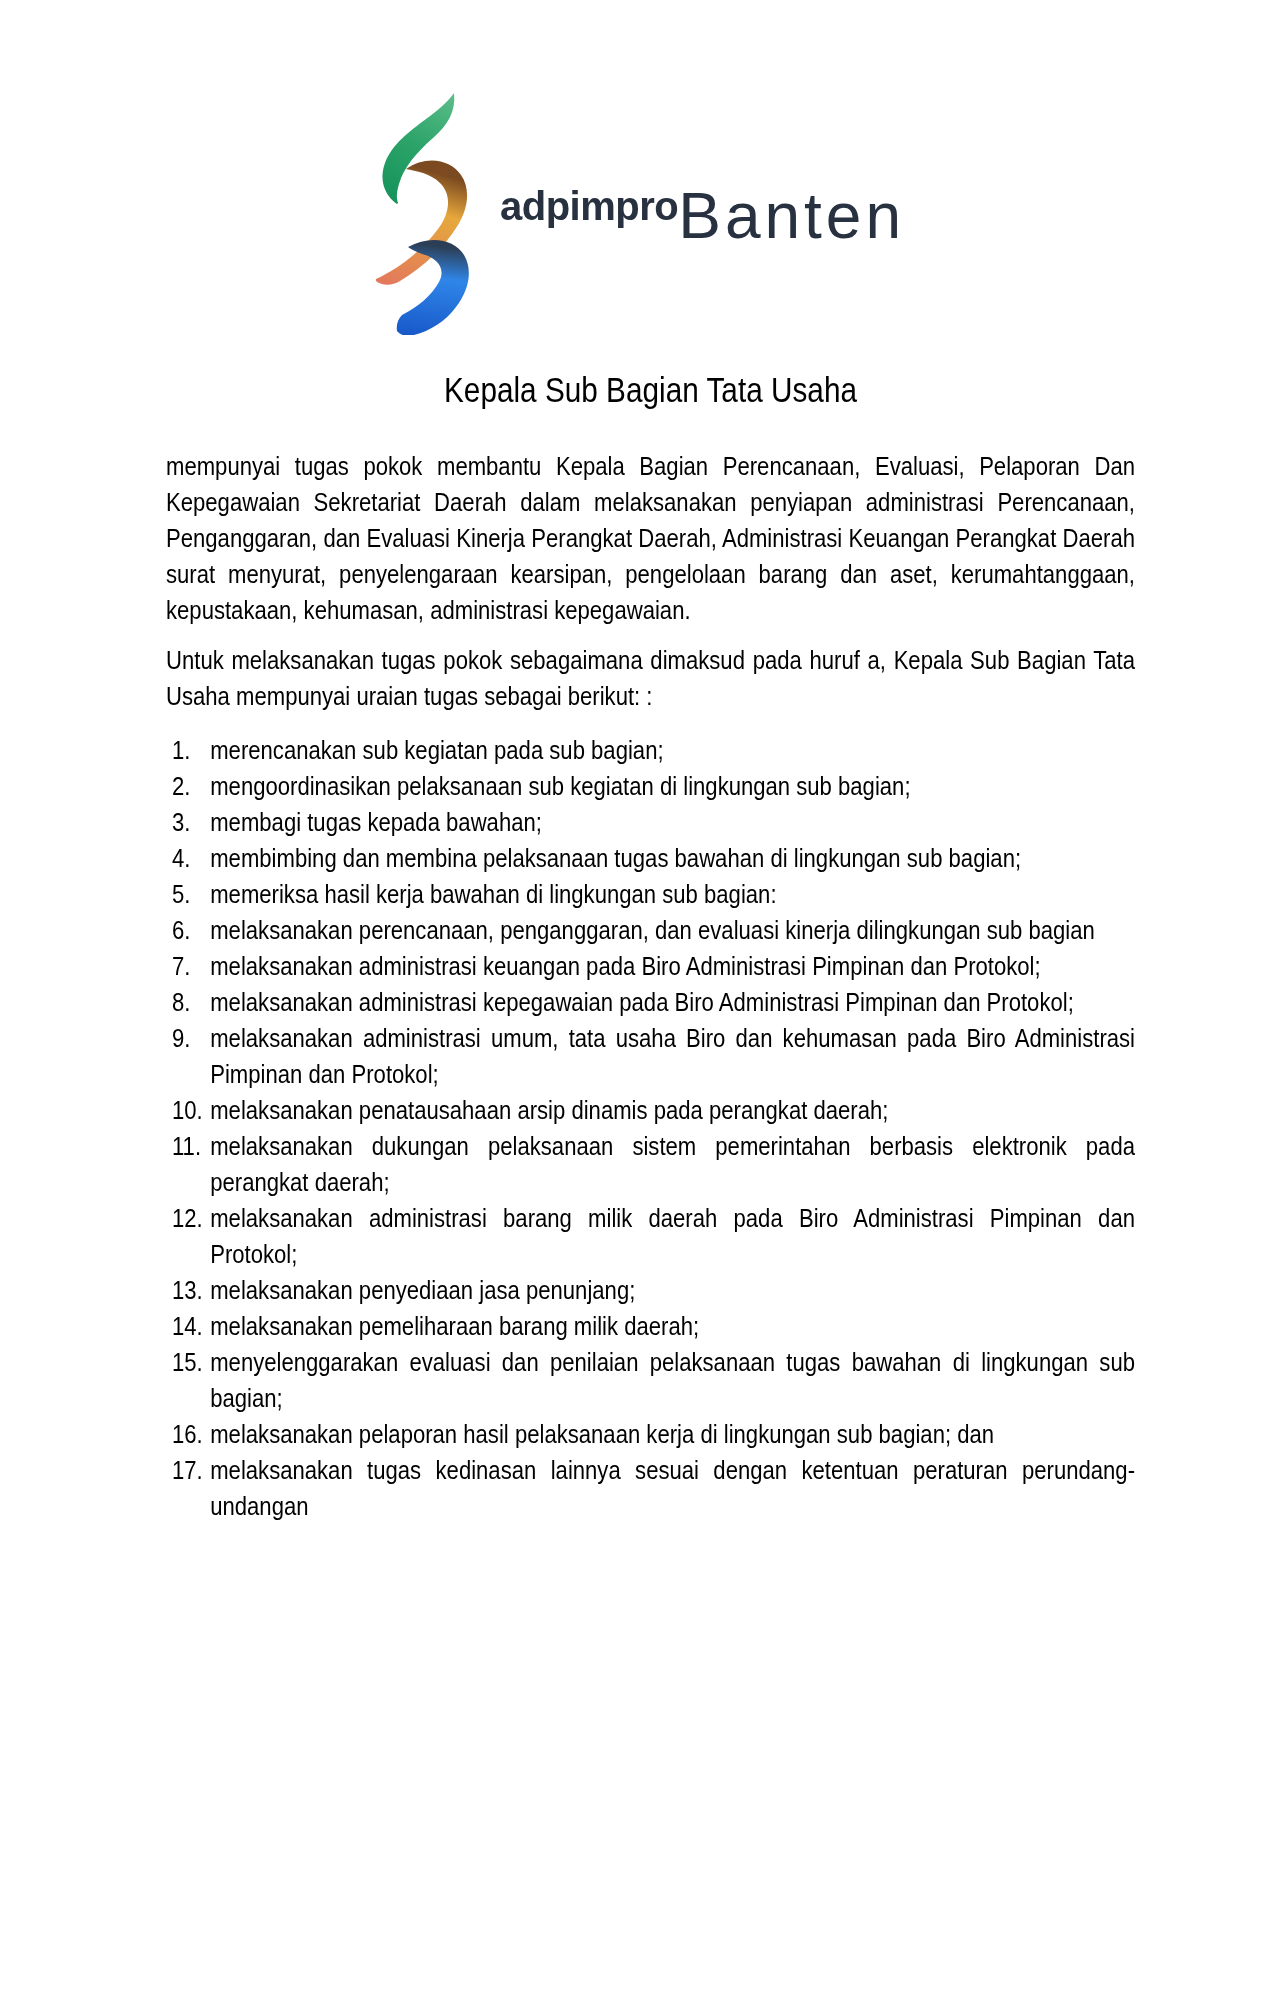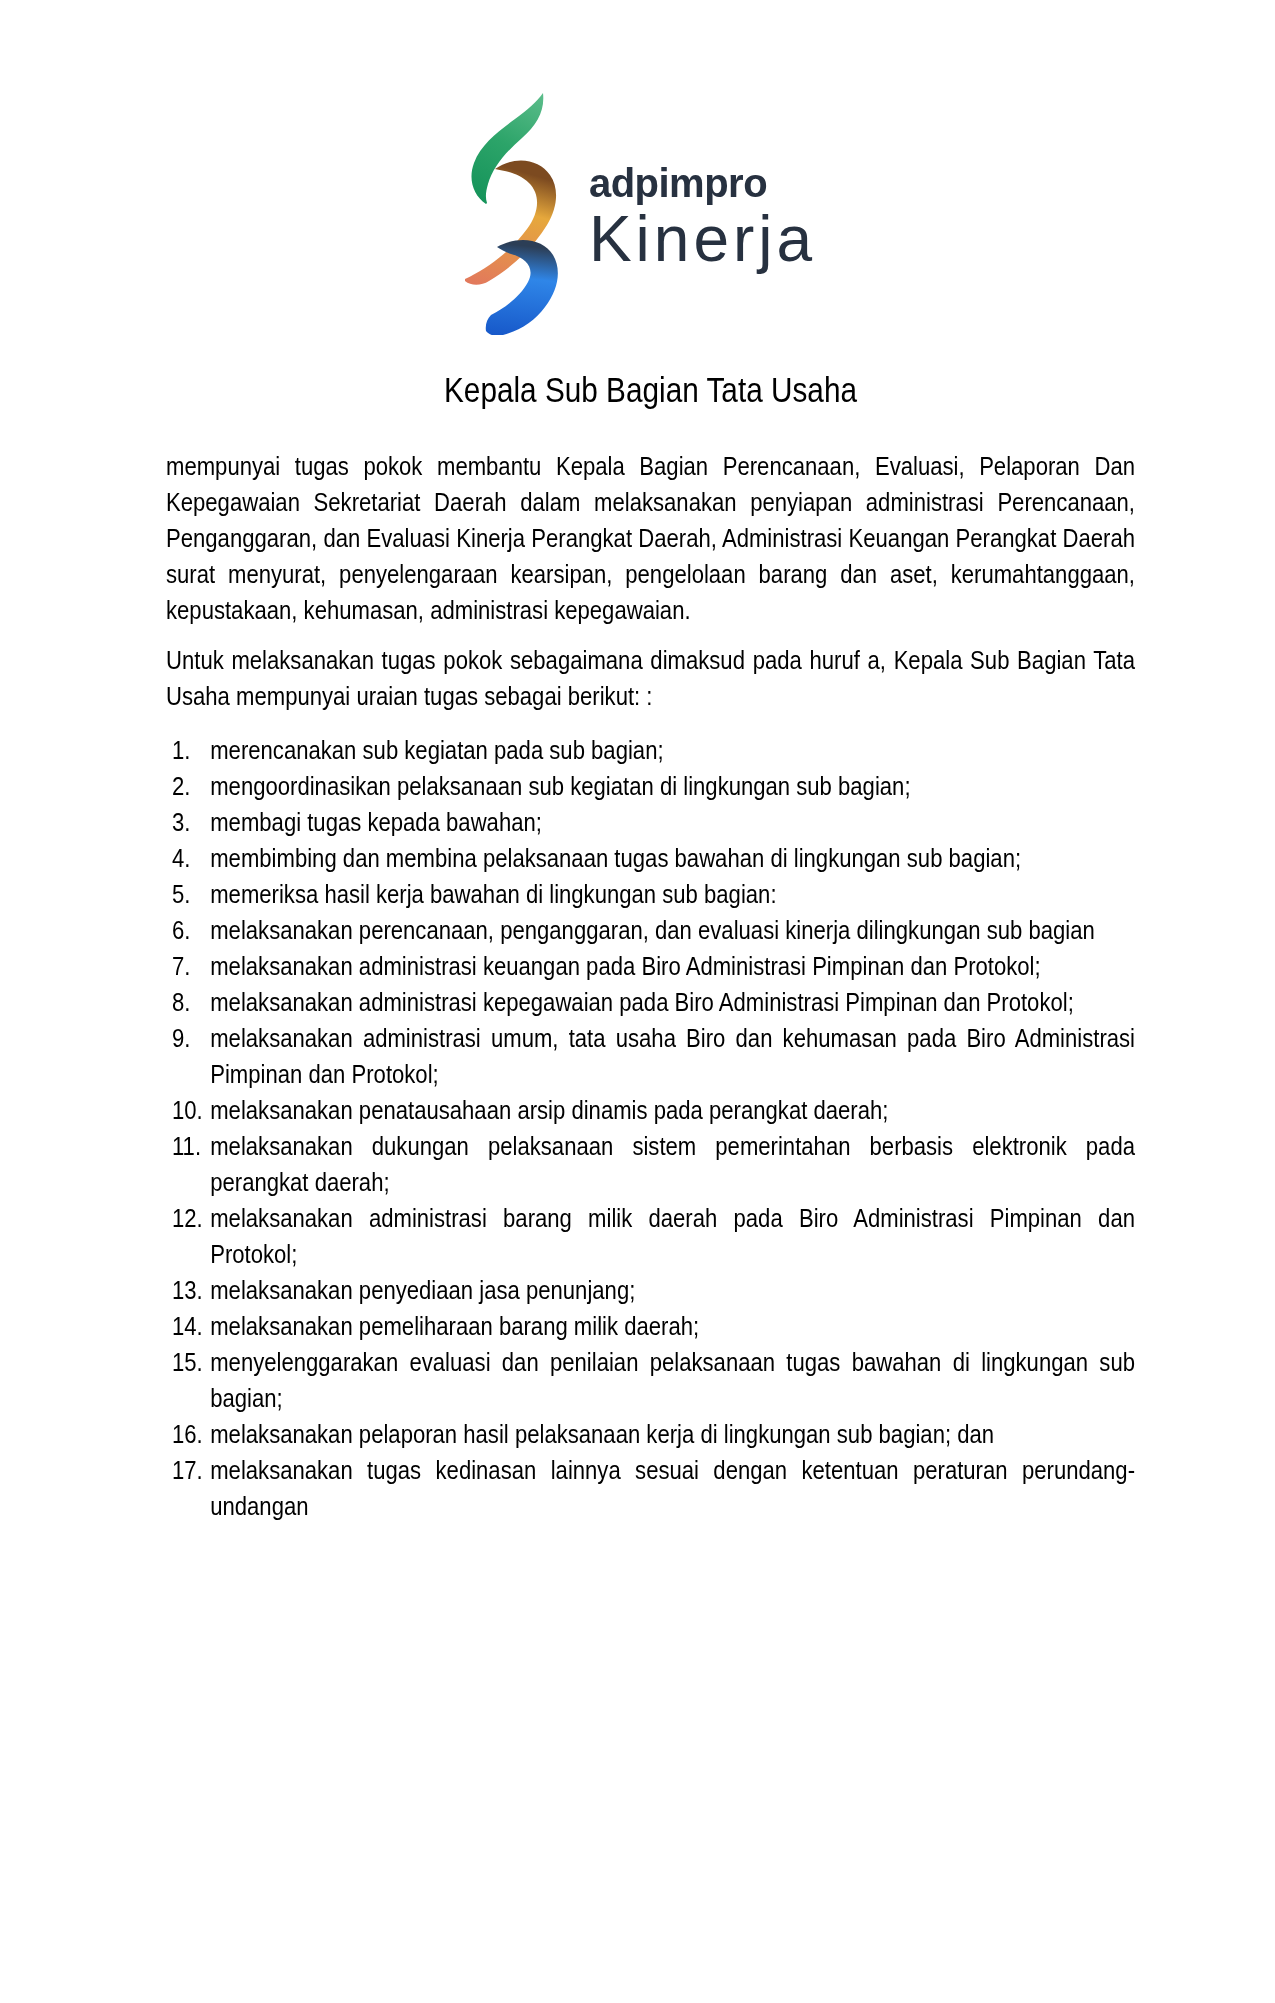--- a/index.html
+++ b/index.html
@@ -7,21 +7,21 @@
     width:1275px;height:2003px;background:#ffffff;
     font-family:"Liberation Sans","DejaVu Sans",sans-serif;
     color:#000;position:relative;overflow:hidden;
   }
   
   .logo-row{
     margin-top:85px;
     display:flex;justify-content:center;align-items:center;gap:30px;
   }
   .ribbon{width:100px;height:250px;display:block;}
-  .wordmark{display:flex;flex-direction:column;transform:translateY(6px);}
+  .wordmark{display:flex;flex-direction:row;transform:translateY(6px);}
   .brand-top{
     font-size:40px;font-weight:700;letter-spacing:-0.5px;
     color:#273140;line-height:46px;
   }
   .brand-bottom{
     font-size:64px;font-weight:300;letter-spacing:4px;
     color:#273140;line-height:66px;
   }
   
   .doc{
@@ -62,21 +62,21 @@
         <stop offset="0.35" stop-color="#2f86e8"></stop>
         <stop offset="1" stop-color="#1758c9"></stop>
       </linearGradient>
     </defs>
     <path fill="url(#gGreen)" d="M84 8 C86 26 78 40 63 53 C46 68 34 82 29 99 C27 106 26 112 28 118 L27 119 C14 110 9 94 15 78 C22 59 40 46 56 34 C68 25 78 17 84 8 Z"></path>
     <path fill="url(#gGold)" d="M36 84 C56 70 80 74 91 90 C100 103 99 122 88 140 C74 163 52 183 30 196 C22 201 12 201 6 196 L6 194 C28 184 52 166 68 144 C80 128 82 110 70 98 C60 88 46 86 36 84 Z"></path>
     <path fill="url(#gBlue)" d="M38 162 C60 150 84 154 94 170 C103 185 99 205 86 222 C76 236 60 246 44 250 C36 252 30 250 27 246 C26 240 28 234 32 230 C48 222 62 210 69 197 C76 184 68 173 52 169 C46 167 41 164 38 162 Z"></path>
   </svg>
   <div class="wordmark">
     <span class="brand-top">adpimpro</span>
-    <span class="brand-bottom">Kinerja</span>
+    <span class="brand-bottom">Banten</span>
   </div>
 </div>
 
 <div class="doc">
   <h1 class="doc-title">Kepala Sub Bagian Tata Usaha</h1>
 
   <p class="para">mempunyai tugas pokok membantu Kepala Bagian Perencanaan, Evaluasi, Pelaporan Dan Kepegawaian Sekretariat Daerah dalam melaksanakan penyiapan administrasi Perencanaan, Penganggaran, dan Evaluasi Kinerja Perangkat Daerah, Administrasi Keuangan Perangkat Daerah surat menyurat, penyelengaraan kearsipan, pengelolaan barang dan aset, kerumahtanggaan, kepustakaan, kehumasan, administrasi kepegawaian.</p>
 
   <p class="para tasks-intro">Untuk melaksanakan tugas pokok sebagaimana dimaksud pada huruf a, Kepala Sub Bagian Tata Usaha mempunyai uraian tugas sebagai berikut: :</p>
 

